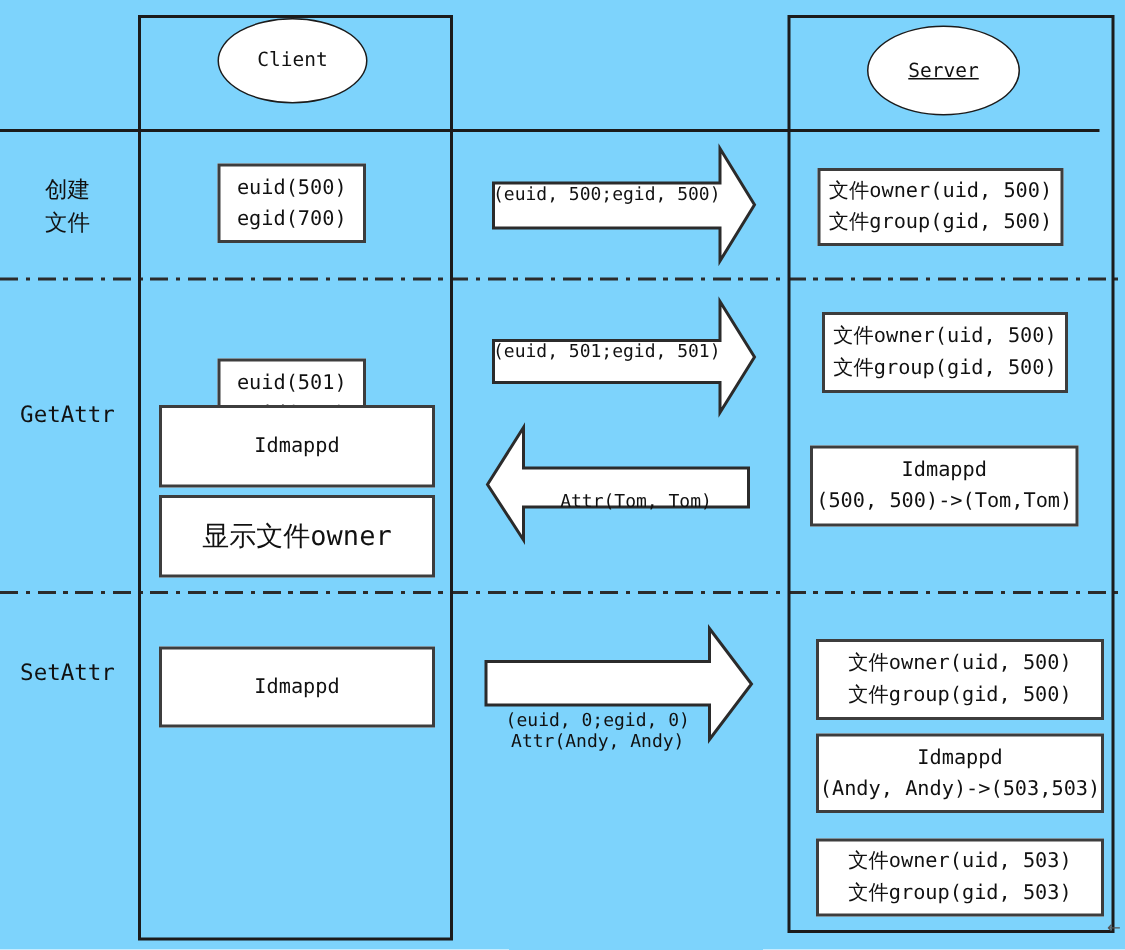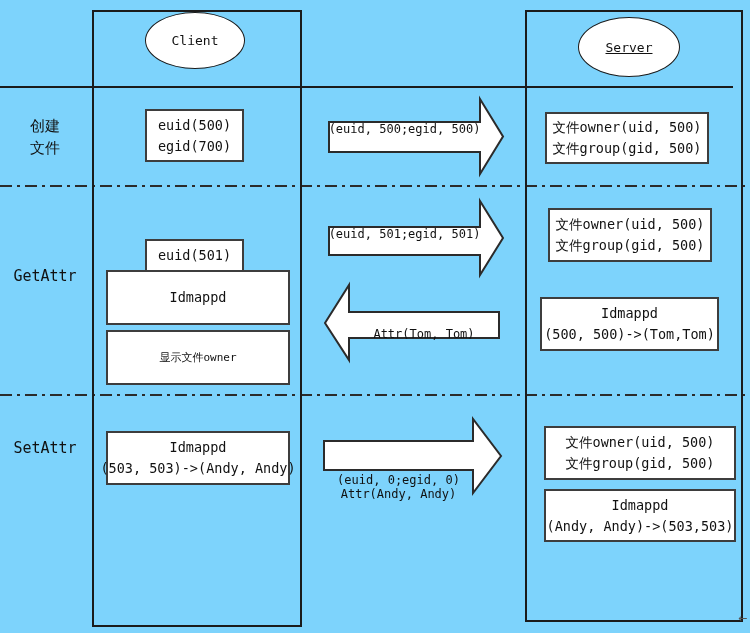--- a/index.html
+++ b/index.html
@@ -71,26 +71,25 @@
     <span>euid(500)</span>
     <span>egid(700)</span>
   </div>
   <div class="box" style="left:145px;top:207px;width:95px;height:50px;margin-top:32px;">
     <span>euid(501)</span>
     <span>egid(627)</span>
   </div>
   <div class="box" style="left:106px;top:270px;width:180px;height:51px;">
     <span>Idmappd</span>
   </div>
-  <div class="box" style="left:106px;top:330px;width:180px;height:51px;font-size:11px;">
+  <div class="box" style="left:106px;top:330px;width:180px;height:51px;font-size:18px;">
     <span>显示文件owner</span>
   </div>
   <div class="box" style="left:106px;top:431px;width:180px;height:50px;">
     <span>Idmappd</span>
-    <span>(503, 503)-&gt;(Andy, Andy)</span>
   </div>
 
   <div class="box" style="left:545px;top:112px;width:160px;height:48px;">
     <span>文件owner(uid, 500)</span>
     <span>文件group(gid, 500)</span>
   </div>
   <div class="box" style="left:548px;top:208px;width:160px;height:50px;">
     <span>文件owner(uid, 500)</span>
     <span>文件group(gid, 500)</span>
   </div>
@@ -98,20 +97,24 @@
     <span>Idmappd</span>
     <span>(500, 500)-&gt;(Tom,Tom)</span>
   </div>
   <div class="box" style="left:544px;top:426px;width:188px;height:50px;">
     <span>文件owner(uid, 500)</span>
     <span>文件group(gid, 500)</span>
   </div>
   <div class="box" style="left:544px;top:489px;width:188px;height:49px;">
     <span>Idmappd</span>
     <span>(Andy, Andy)-&gt;(503,503)</span>
+  </div>
+  <div class="box" style="left:544px;top:559px;width:188px;height:48px;">
+    <span>文件owner(uid, 503)</span>
+    <span>文件group(gid, 503)</span>
   </div>
 
   <div class="arrow" style="left:328px;top:97px;width:177px;height:79px;">
     <svg width="177" height="79" viewBox="0 0 177 79">
       <polygon points="1,25 152,25 152,2 175,39.5 152,77 152,55 1,55" fill="#ffffff" stroke="#2b2b2b" stroke-width="2"></polygon>
     </svg>
     <div class="arrow-label" style="left:1px;top:25px;width:151px;height:30px;">
       <span>(euid, 500;egid, 500)</span>
     </div>
   </div>

